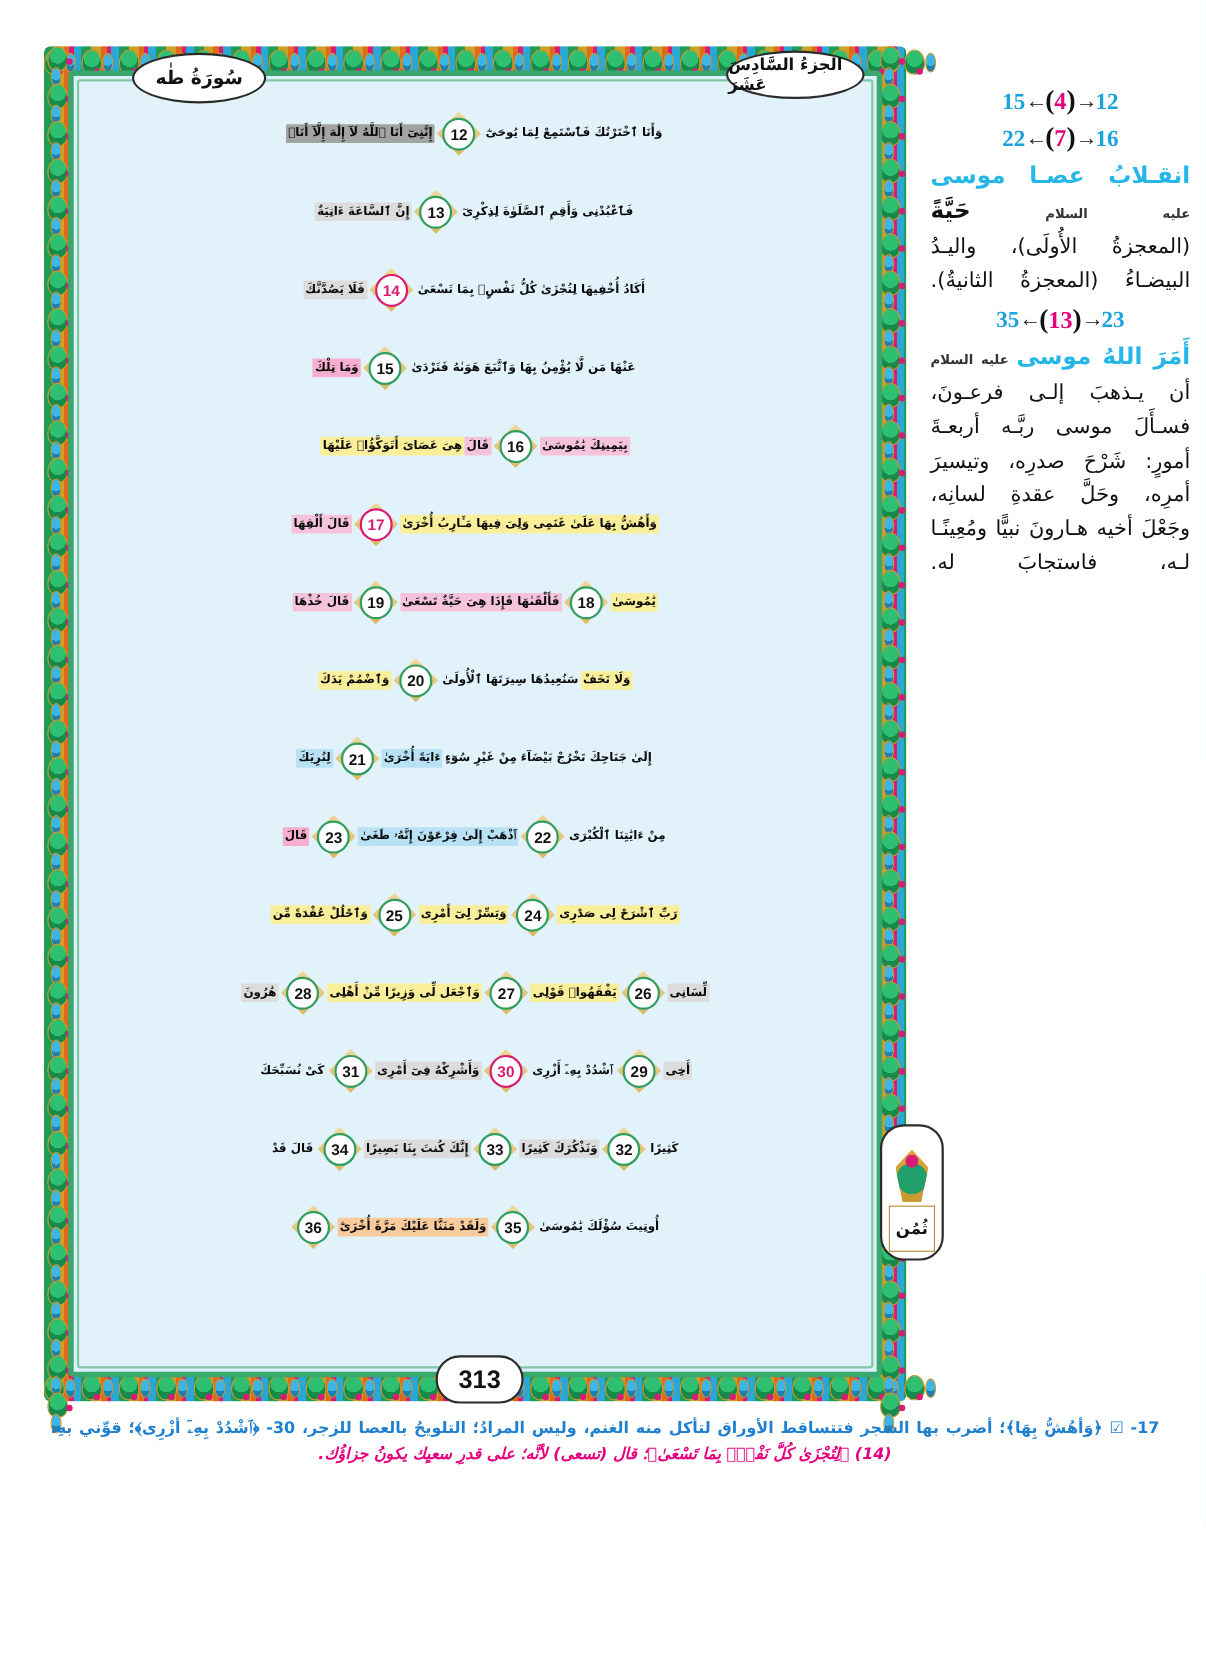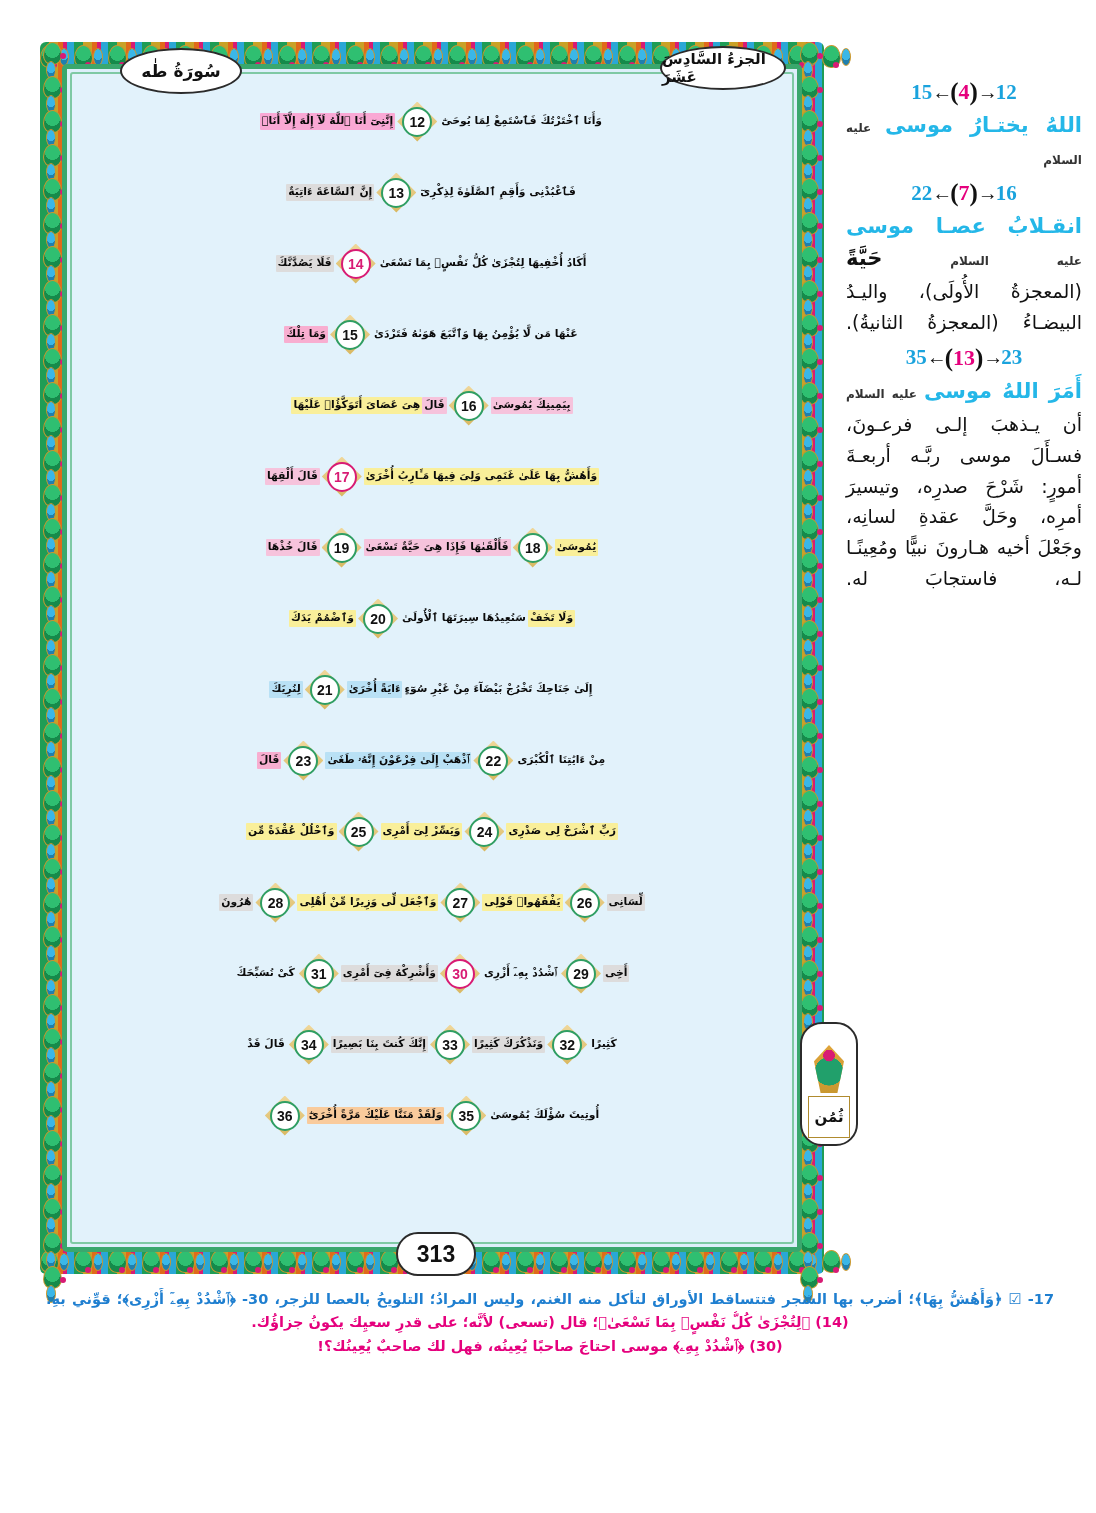--- a/index.html
+++ b/index.html
@@ -106,21 +106,21 @@
     font-family:"DejaVu Sans","Liberation Sans",sans-serif;
     font-size:27px;line-height:1.0;
     color:#0a0a0a;font-weight:700;
     white-space:nowrap;
     display:flex;flex-direction:row;align-items:center;justify-content:center;
     height:71px;
     overflow:hidden;
   }
   .seg{padding:3px 2px;border-radius:1px;display:inline-block;}
   .hl-none{background:transparent;}
-  .hl-green{background:#f9a8d4;}
+  .hl-green{background:#a3a3a3;}
   .hl-grey{background:#dddcdc;}
   .hl-pink{background:#f8aed0;}
   .hl-pinklight{background:#f6c3dc;}
   .hl-yellow{background:#f9ef9a;}
   .hl-blue{background:#b9e1f5;}
   .hl-orange{background:#f9cb9c;}
 
   
   .ayah-num{
     display:inline-flex;align-items:center;justify-content:center;
@@ -173,21 +173,21 @@
   .footnotes{
     position:absolute;left:46px;top:1288px;width:1008px;
     direction:rtl;text-align:right;
   }
   .fn-line{
     font-family:"DejaVu Sans","Liberation Sans",sans-serif;
     font-size:14.5px;font-weight:700;line-height:1.62;
     white-space:nowrap;overflow:hidden;
   }
   .fn-blue{color:#1f7fd0;text-align:justify;text-align-last:justify;}
-  .fn-pink{color:#e5007d;text-align:left;}
+  .fn-pink{color:#e5007d;text-align:left;font-style:italic;}
   .fn-pink.l2{text-align:center;}
 </style>
 </head>
 <body>
 
 <div class="page">
 
   <div class="ornate-frame"></div>
   <div class="petals top" id="petals-top">
       <div class="petal" style="left: 0px; top: 3px;"></div>
@@ -754,21 +754,20 @@
   <div class="side-col" id="side-col">
       <div class="range-row">
         <span class="end">15</span>
         <span class="arrow">←</span>
         <span class="paren">(</span>
         <span class="count">4</span>
         <span class="paren">)</span>
         <span class="arrow">→</span>
         <span class="end">12</span>
       </div>
-      <div class="sec-title"><span>اللهُ يختـارُ موسى</span><span class="pbuh"> عليه السلام </span></div>
       <div class="range-row">
         <span class="end">22</span>
         <span class="arrow">←</span>
         <span class="paren">(</span>
         <span class="count">7</span>
         <span class="paren">)</span>
         <span class="arrow">→</span>
         <span class="end">16</span>
       </div>
       <div class="sec-title"><span>انقـلابُ عصـا موسى</span><span class="pbuh"> عليه السلام </span><span class="inline-dark">حَيَّةً</span></div>
@@ -782,16 +781,15 @@
         <span class="arrow">→</span>
         <span class="end">23</span>
       </div>
       <div class="sec-title"><span>أَمَرَ اللهُ موسى</span><span class="pbuh"> عليه السلام </span></div>
       <div class="sec-body">أن يـذهبَ إلـى فرعـونَ، فسـأَلَ موسى ربَّـه أربعـةَ أمورٍ: شَرْحَ صدرِه، وتيسيرَ أمرِه، وحَلَّ عقدةِ لسانِه، وجَعْلَ أخيه هـارونَ نبيًّا ومُعِينًـا لـه، فاستجابَ له.</div>
     </div>
 
   <div class="footnotes">
     <div class="fn-line fn-blue">17- ☑ ﴿وَأَهُشُّ بِهَا﴾؛ أضرب بها الشجر فتتساقط الأوراق لتأكل منه الغنم، وليس المرادُ؛ التلويحُ بالعصا للزجر، 30- ﴿ٱشْدُدْ بِهِۦٓ أَزْرِى﴾؛ قوِّني بهِ.</div>
     <div class="fn-line fn-pink l2">(14) ﴿لِتُجْزَىٰ كُلُّ نَفْسٍۭ بِمَا تَسْعَىٰ﴾؛ قال (تسعى) لأنَّه؛ على قدرِ سعيِك يكونُ جزاؤُك.</div>
-    <div class="fn-line fn-pink l2">(30) ﴿ٱشْدُدْ بِهِۦ﴾ موسى احتاجَ صاحبًا يُعِينُه، فهل لك صاحبٌ يُعِينُك؟!</div>
   </div>
 
 </div>
 
 </body></html>

